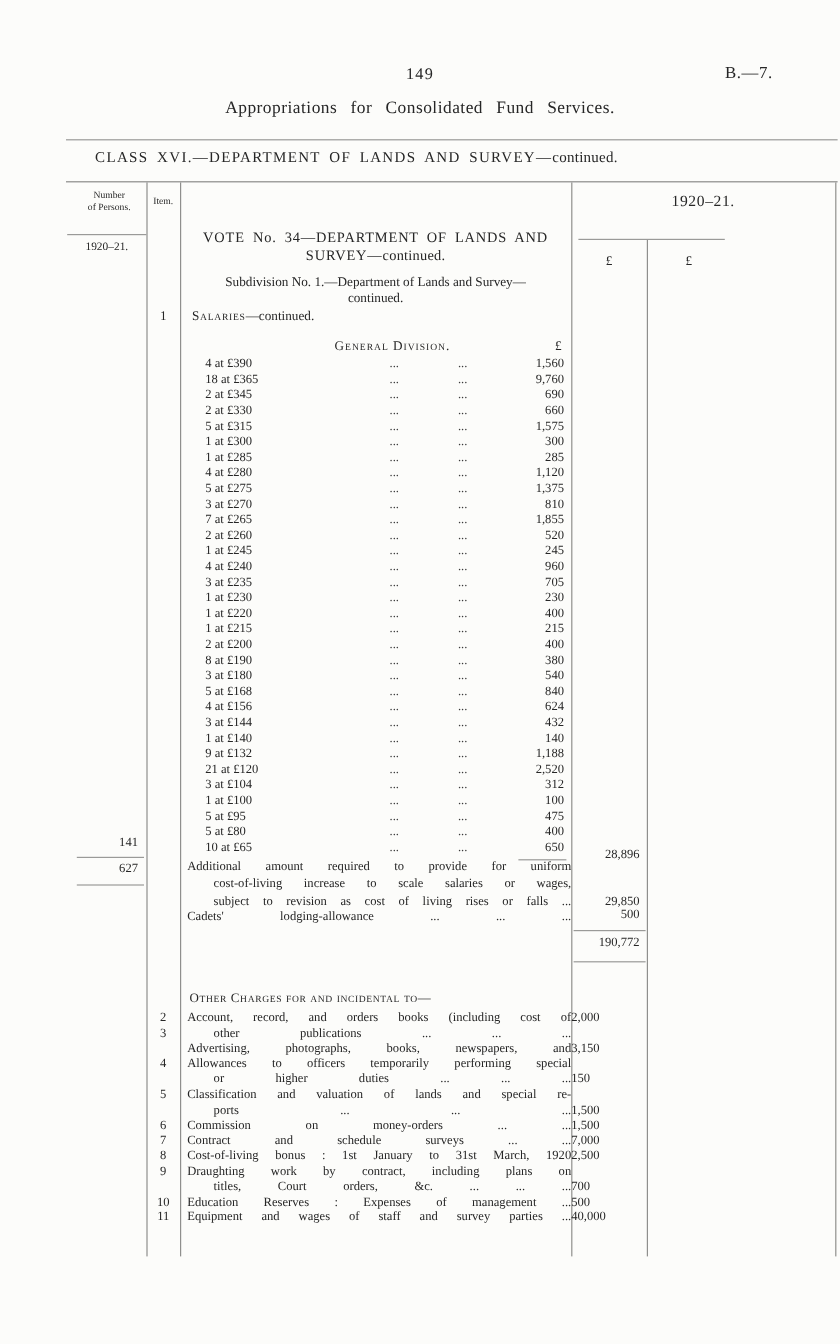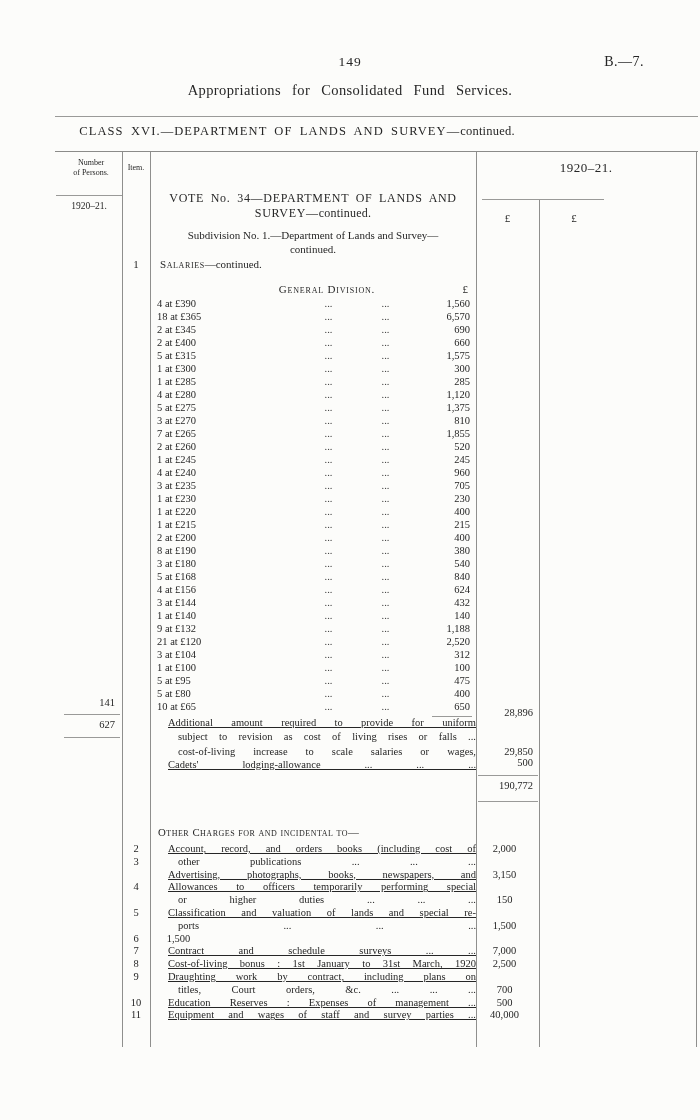--- a/index.html
+++ b/index.html
@@ -32,40 +32,40 @@
   .vote{top:191px;left:150px;width:326px;font-size:12px;line-height:14.5px;letter-spacing:.7px;word-spacing:3px;}
   .subdiv{top:229px;left:150px;width:326px;font-size:11px;line-height:13.5px;}
   .item1no{top:258px;left:122px;width:28px;font-size:11px;}
   .salline{top:258px;left:160px;font-size:11px;}
   .gdrow{top:283px;left:150px;width:326px;font-size:11px;}
   .gdrow .gdh{display:block;padding-left:42px;text-align:center;width:270px;}
   .gdrow .gdp{position:absolute;right:8px;top:0;}
   
   .srows{top:297px;left:150px;width:326px;font-size:10.5px;line-height:13px;}
   .srow{display:flex;}
-  .sq{width:150px;padding-left:7px;box-sizing:border-box;white-space:nowrap;}
+  .sq{width:150px;padding-left:21px;box-sizing:border-box;white-space:nowrap;}
   .sd{flex:1;text-align:center;color:#3a3a3a;}
   .sa{width:62px;text-align:right;padding-right:6px;box-sizing:border-box;}
   
   .p141{top:697px;left:62px;width:53px;font-size:10.5px;}
   .p627{top:719px;left:62px;width:53px;font-size:10.5px;}
   .amt1{left:476px;width:57px;font-size:10.5px;text-align:right;}
   .addl{top:716px;left:150px;width:326px;font-size:10.5px;line-height:14.4px;}
   .jl{text-align:justify;text-align-last:justify;}
-  .ind1{padding-left:18px;box-sizing:border-box;text-decoration:underline;}
+  .ind1{padding-left:6px;box-sizing:border-box;}
   .ind2{padding-left:28px;box-sizing:border-box;}
   .cadets{top:759px;left:150px;width:326px;font-size:10.5px;}
   .gtotal{top:780px;}
   
   .ocheading{top:826px;left:158px;font-size:10.8px;}
   .crows{top:843px;left:122px;width:417px;font-size:10.5px;line-height:12.8px;}
   .crow{display:flex;align-items:flex-end;}
   .ino{width:28px;text-align:center;align-self:flex-start;}
   .ctext{width:326px;}
-  .camt{width:63px;text-align:center;padding-right:6px;box-sizing:border-box;}
+  .camt{width:63px;text-align:left;padding-right:6px;box-sizing:border-box;}
 </style>
 </head>
 <body>
 
 <div class="page">
 
   <div class="abs ctr pageno">149</div>
   <div class="abs docref">B.—7.</div>
   <div class="abs ctr it runtitle">Appropriations for Consolidated Fund Services.</div>
 
@@ -123,32 +123,32 @@
         <span class="sq">4 at £390</span>
         <span class="sd">...</span>
         <span class="sd">...</span>
         <span class="sa">1,560</span>
       </div>
 
       <div class="srow">
         <span class="sq">18 at £365</span>
         <span class="sd">...</span>
         <span class="sd">...</span>
-        <span class="sa">6,570</span>
+        <span class="sa">9,760</span>
       </div>
 
       <div class="srow">
         <span class="sq">2 at £345</span>
         <span class="sd">...</span>
         <span class="sd">...</span>
         <span class="sa">690</span>
       </div>
 
       <div class="srow">
-        <span class="sq">2 at £400</span>
+        <span class="sq">2 at £330</span>
         <span class="sd">...</span>
         <span class="sd">...</span>
         <span class="sa">660</span>
       </div>
 
       <div class="srow">
         <span class="sq">5 at £315</span>
         <span class="sd">...</span>
         <span class="sd">...</span>
         <span class="sa">1,575</span>
@@ -348,22 +348,22 @@
 
   <div class="abs rt p141">141</div>
   <div class="rule" style="top:714px;left:64px;width:56px;"></div>
   <div class="abs rt p627">627</div>
   <div class="rule" style="top:737px;left:64px;width:56px;"></div>
 
   <div class="abs amt1" style="top:707px;">28,896</div>
 
   <div class="abs addl">
     <div class="jl ind1">Additional amount required to provide for uniform</div>
+    <div class="jl ind2">cost-of-living increase to scale salaries or wages,</div>
     <div class="jl ind2">subject to revision as cost of living rises or falls ...</div>
-    <div class="jl ind2">cost-of-living increase to scale salaries or wages,</div>
   </div>
   <div class="abs amt1" style="top:746px;">29,850</div>
 
   <div class="abs cadets jl ind1">Cadets' lodging-allowance ... ... ...</div>
   <div class="abs amt1" style="top:757px;">500</div>
 
   <div class="rule" style="top:775px;left:478px;width:60px;"></div>
   <div class="abs amt1 gtotal">190,772</div>
   <div class="rule" style="top:801px;left:478px;width:60px;"></div>
 
@@ -401,20 +401,24 @@
         <span class="ino">5</span>
         <div class="ctext">
           <div class="jl ind1">Classification and valuation of lands and special re-</div>
           <div class="jl ind2">ports ... ... ...</div>
         </div>
         <span class="camt">1,500</span>
       </div>
 
       <div class="crow">
         <span class="ino">6</span>
+        <div class="ctext">
+          <div class="jl ind1">Commission on money-orders ... ...</div>
+
+        </div>
         <span class="camt">1,500</span>
       </div>
 
       <div class="crow">
         <span class="ino">7</span>
         <div class="ctext">
           <div class="jl ind1">Contract and schedule surveys ... ...</div>
 
         </div>
         <span class="camt">7,000</span>

